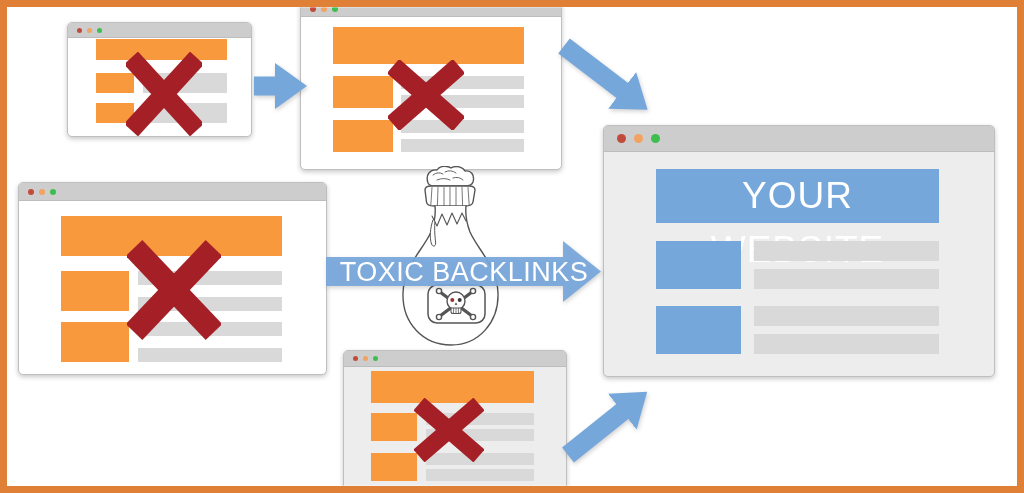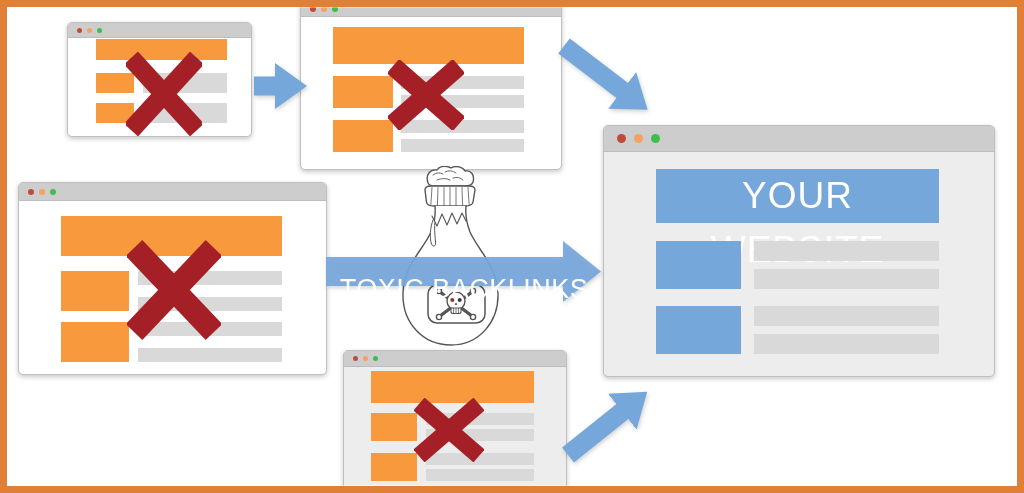--- a/index.html
+++ b/index.html
@@ -96,21 +96,21 @@
   .bottle{position:absolute;left:395px;top:166px;z-index:15;}
 
   .arrows{
     position:absolute;left:0;top:0;z-index:20;pointer-events:none;
     filter:drop-shadow(1px 2px 2px rgba(0,0,0,.18));
   }
   .arrows line{stroke:var(--accent-blue);stroke-width:19;}
   .toxic-band{fill:var(--accent-blue);fill-opacity:.93;}
 
   .toxic-label{
-    position:absolute;left:326px;top:274px;width:276px;height:30px;line-height:30px;
+    position:absolute;left:326px;top:257px;width:276px;height:30px;line-height:30px;
     z-index:25;text-align:center;color:var(--text-white);
     font-size:27px;letter-spacing:.5px;white-space:nowrap;
   }
 
   .frame{
     position:absolute;inset:0;z-index:60;pointer-events:none;box-sizing:border-box;
     border:7px solid var(--frame);box-shadow:inset 0 0 0 1px rgba(255,255,255,.35);
   }
 </style>
 </head>

